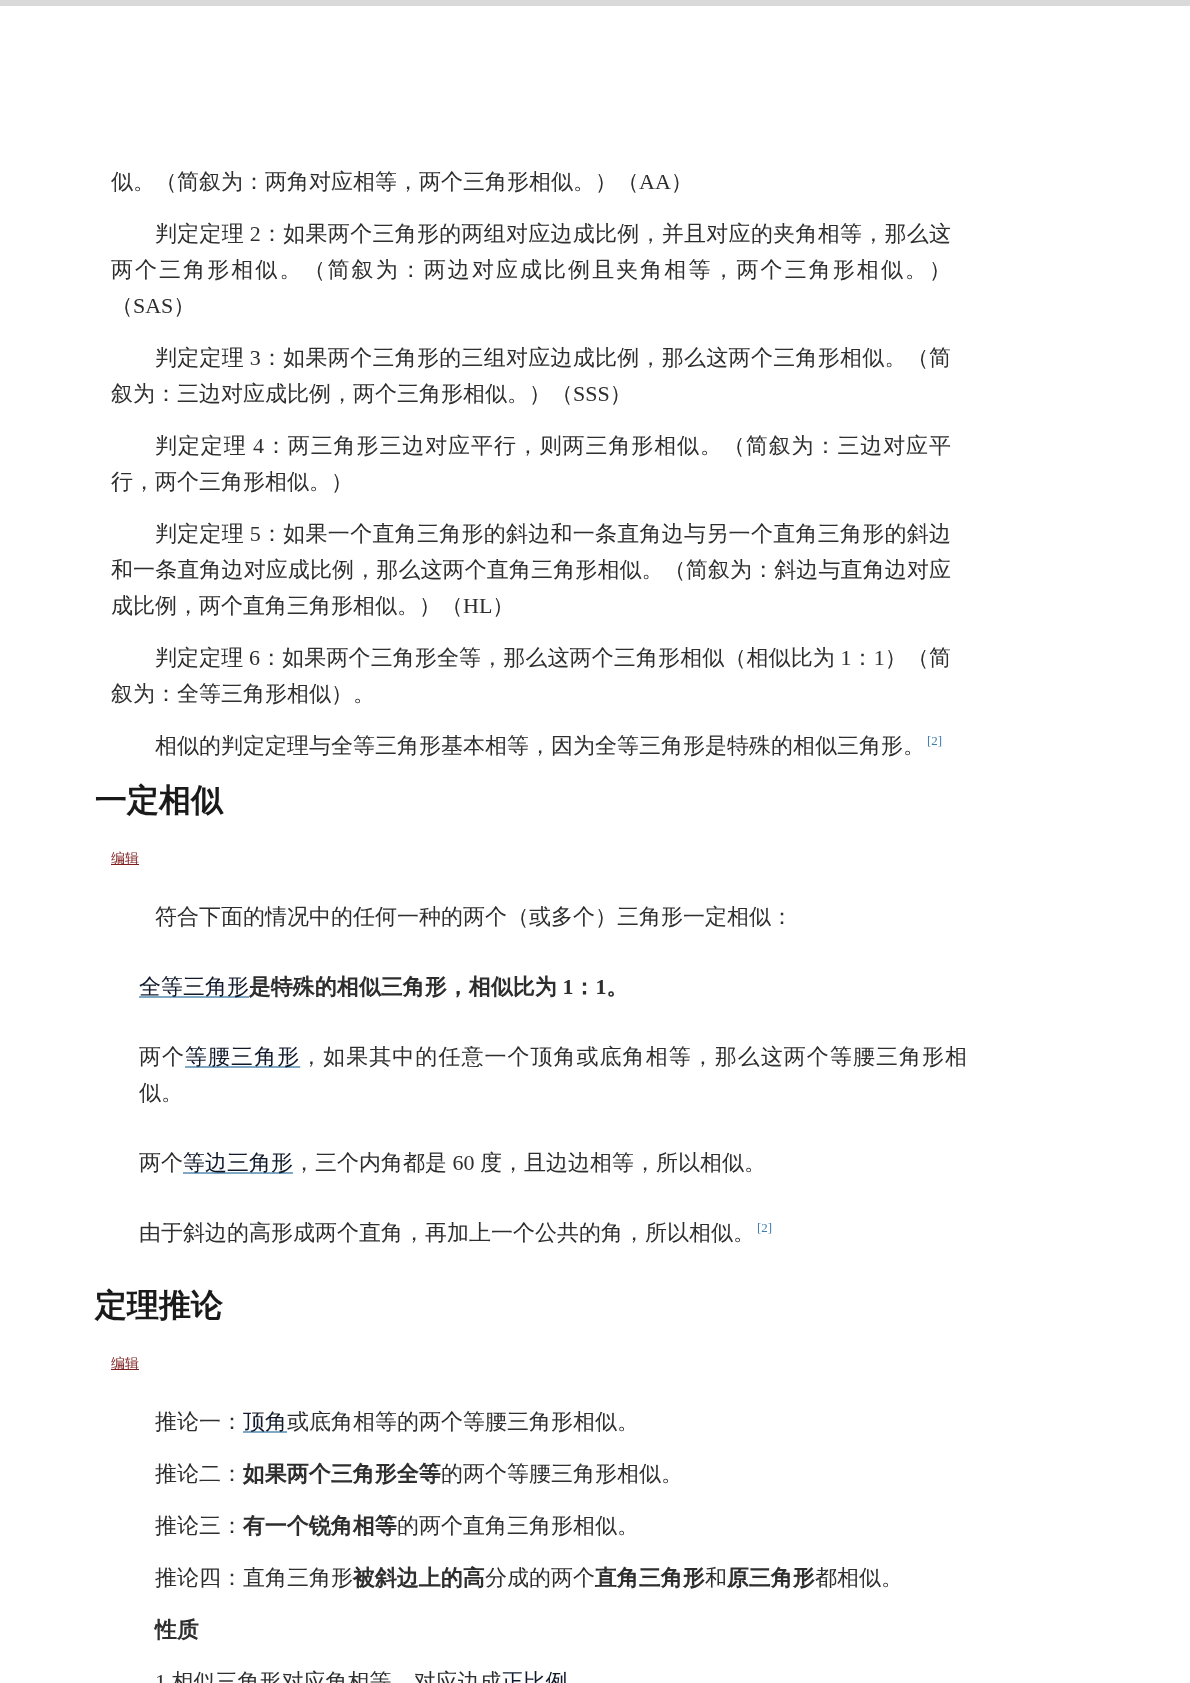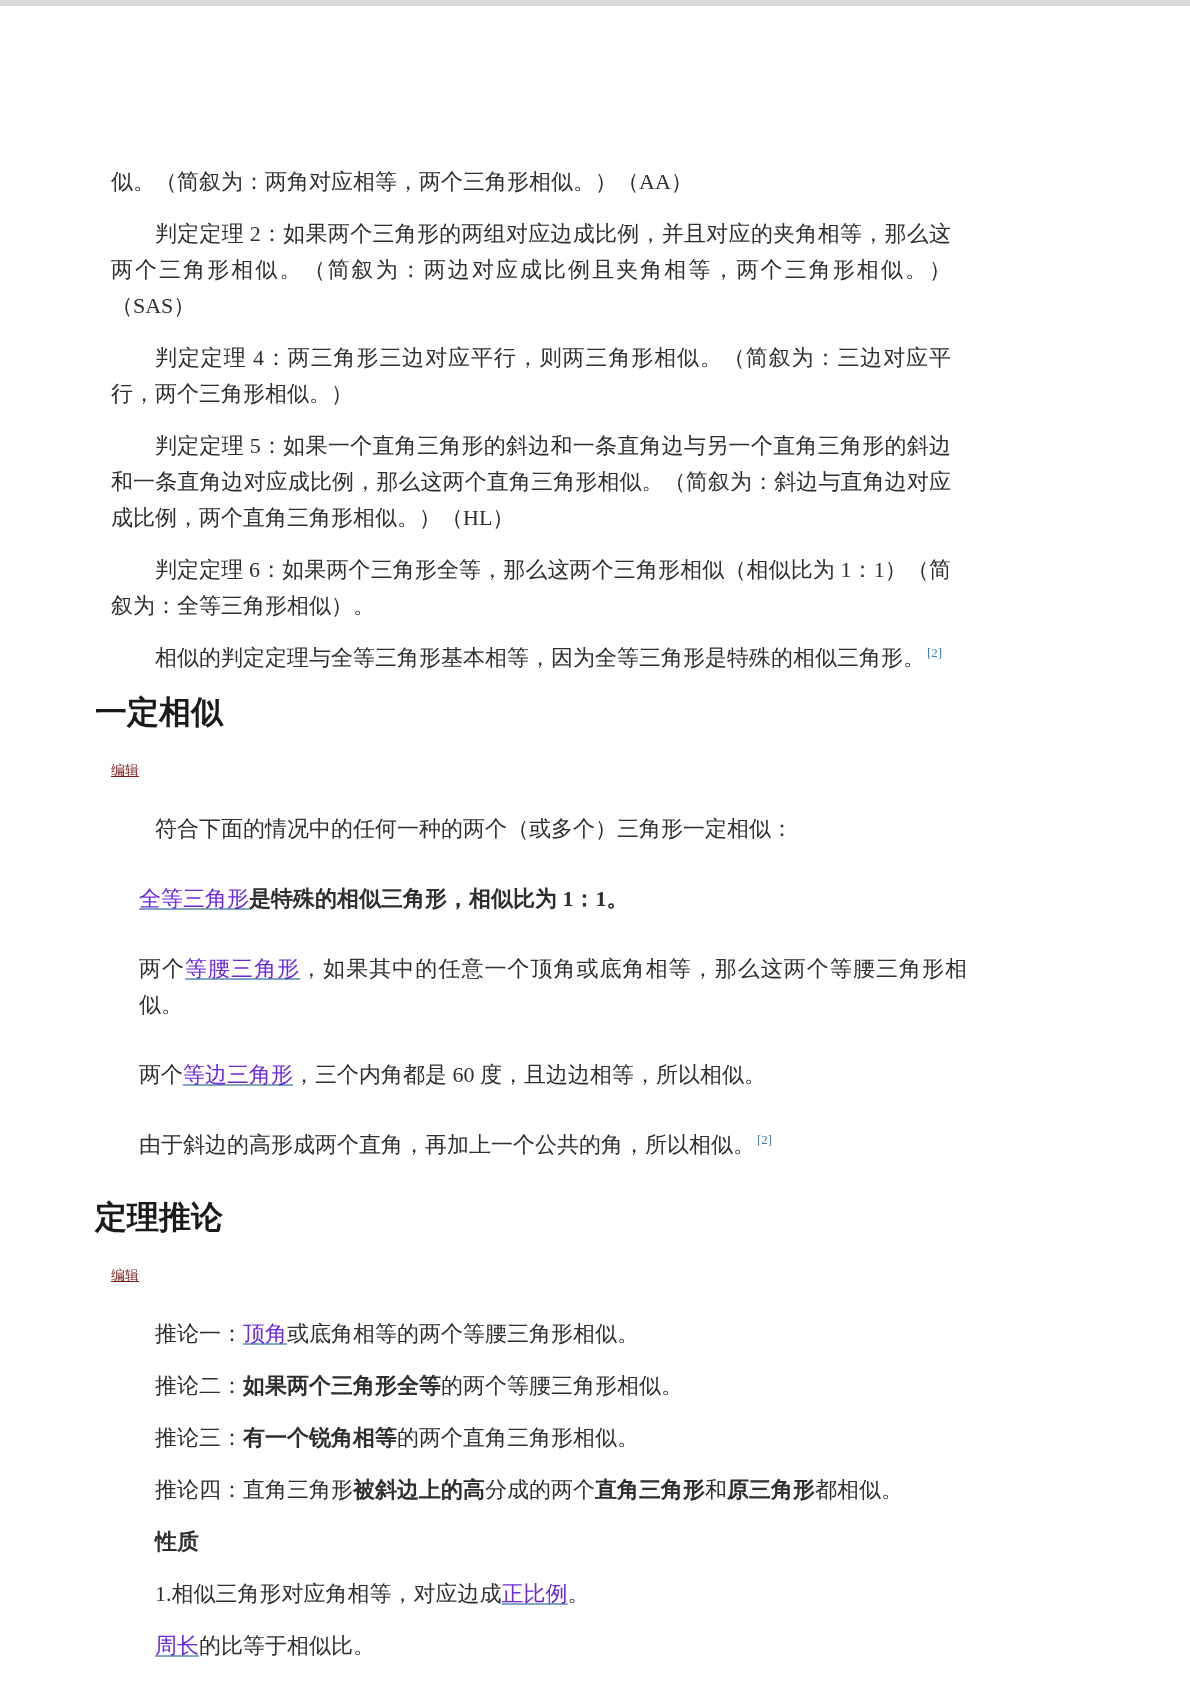--- a/index.html
+++ b/index.html
@@ -44,21 +44,21 @@
     text-decoration: underline;
     cursor: pointer;
     margin-bottom: 14px;
   }
   .editrow { text-indent: 0; }
   .li {
     margin: 34px 0 34px 2em;
     text-indent: 0;
   }
   .lnk {
-    color: #6d28d9;
+    color: #0f172a;
     text-decoration: underline;
     text-decoration-color: #7fa8c4;
     cursor: pointer;
   }
   b, .b { font-weight: bold; }
   .ref {
     font-size: 13px;
     line-height: 0;
     color: #3f7dae;
     vertical-align: super;
@@ -72,20 +72,23 @@
 
 <div class="topbar"></div>
 
 <main class="doc">
 
   <p class="noindent">
     <span>似。（简叙为：两角对应相等，两个三角形相似。）（AA）</span>
   </p>
   <p class="indent">
     <span>判定定理 2：如果两个三角形的两组对应边成比例，并且对应的夹角相等，那么这两个三角形相似。（简叙为：两边对应成比例且夹角相等，两个三角形相似。）（SAS）</span>
+  </p>
+  <p class="indent">
+    <span>判定定理 3：如果两个三角形的三组对应边成比例，那么这两个三角形相似。（简叙为：三边对应成比例，两个三角形相似。）（SSS）</span>
   </p>
   <p class="indent">
     <span>判定定理 4：两三角形三边对应平行，则两三角形相似。（简叙为：三边对应平行，两个三角形相似。）</span>
   </p>
   <p class="indent">
     <span>判定定理 5：如果一个直角三角形的斜边和一条直角边与另一个直角三角形的斜边和一条直角边对应成比例，那么这两个直角三角形相似。（简叙为：斜边与直角边对应成比例，两个直角三角形相似。）（HL）</span>
   </p>
   <p class="indent">
     <span>判定定理 6：如果两个三角形全等，那么这两个三角形相似（相似比为 1：1）（简叙为：全等三角形相似）。</span>
   </p>

